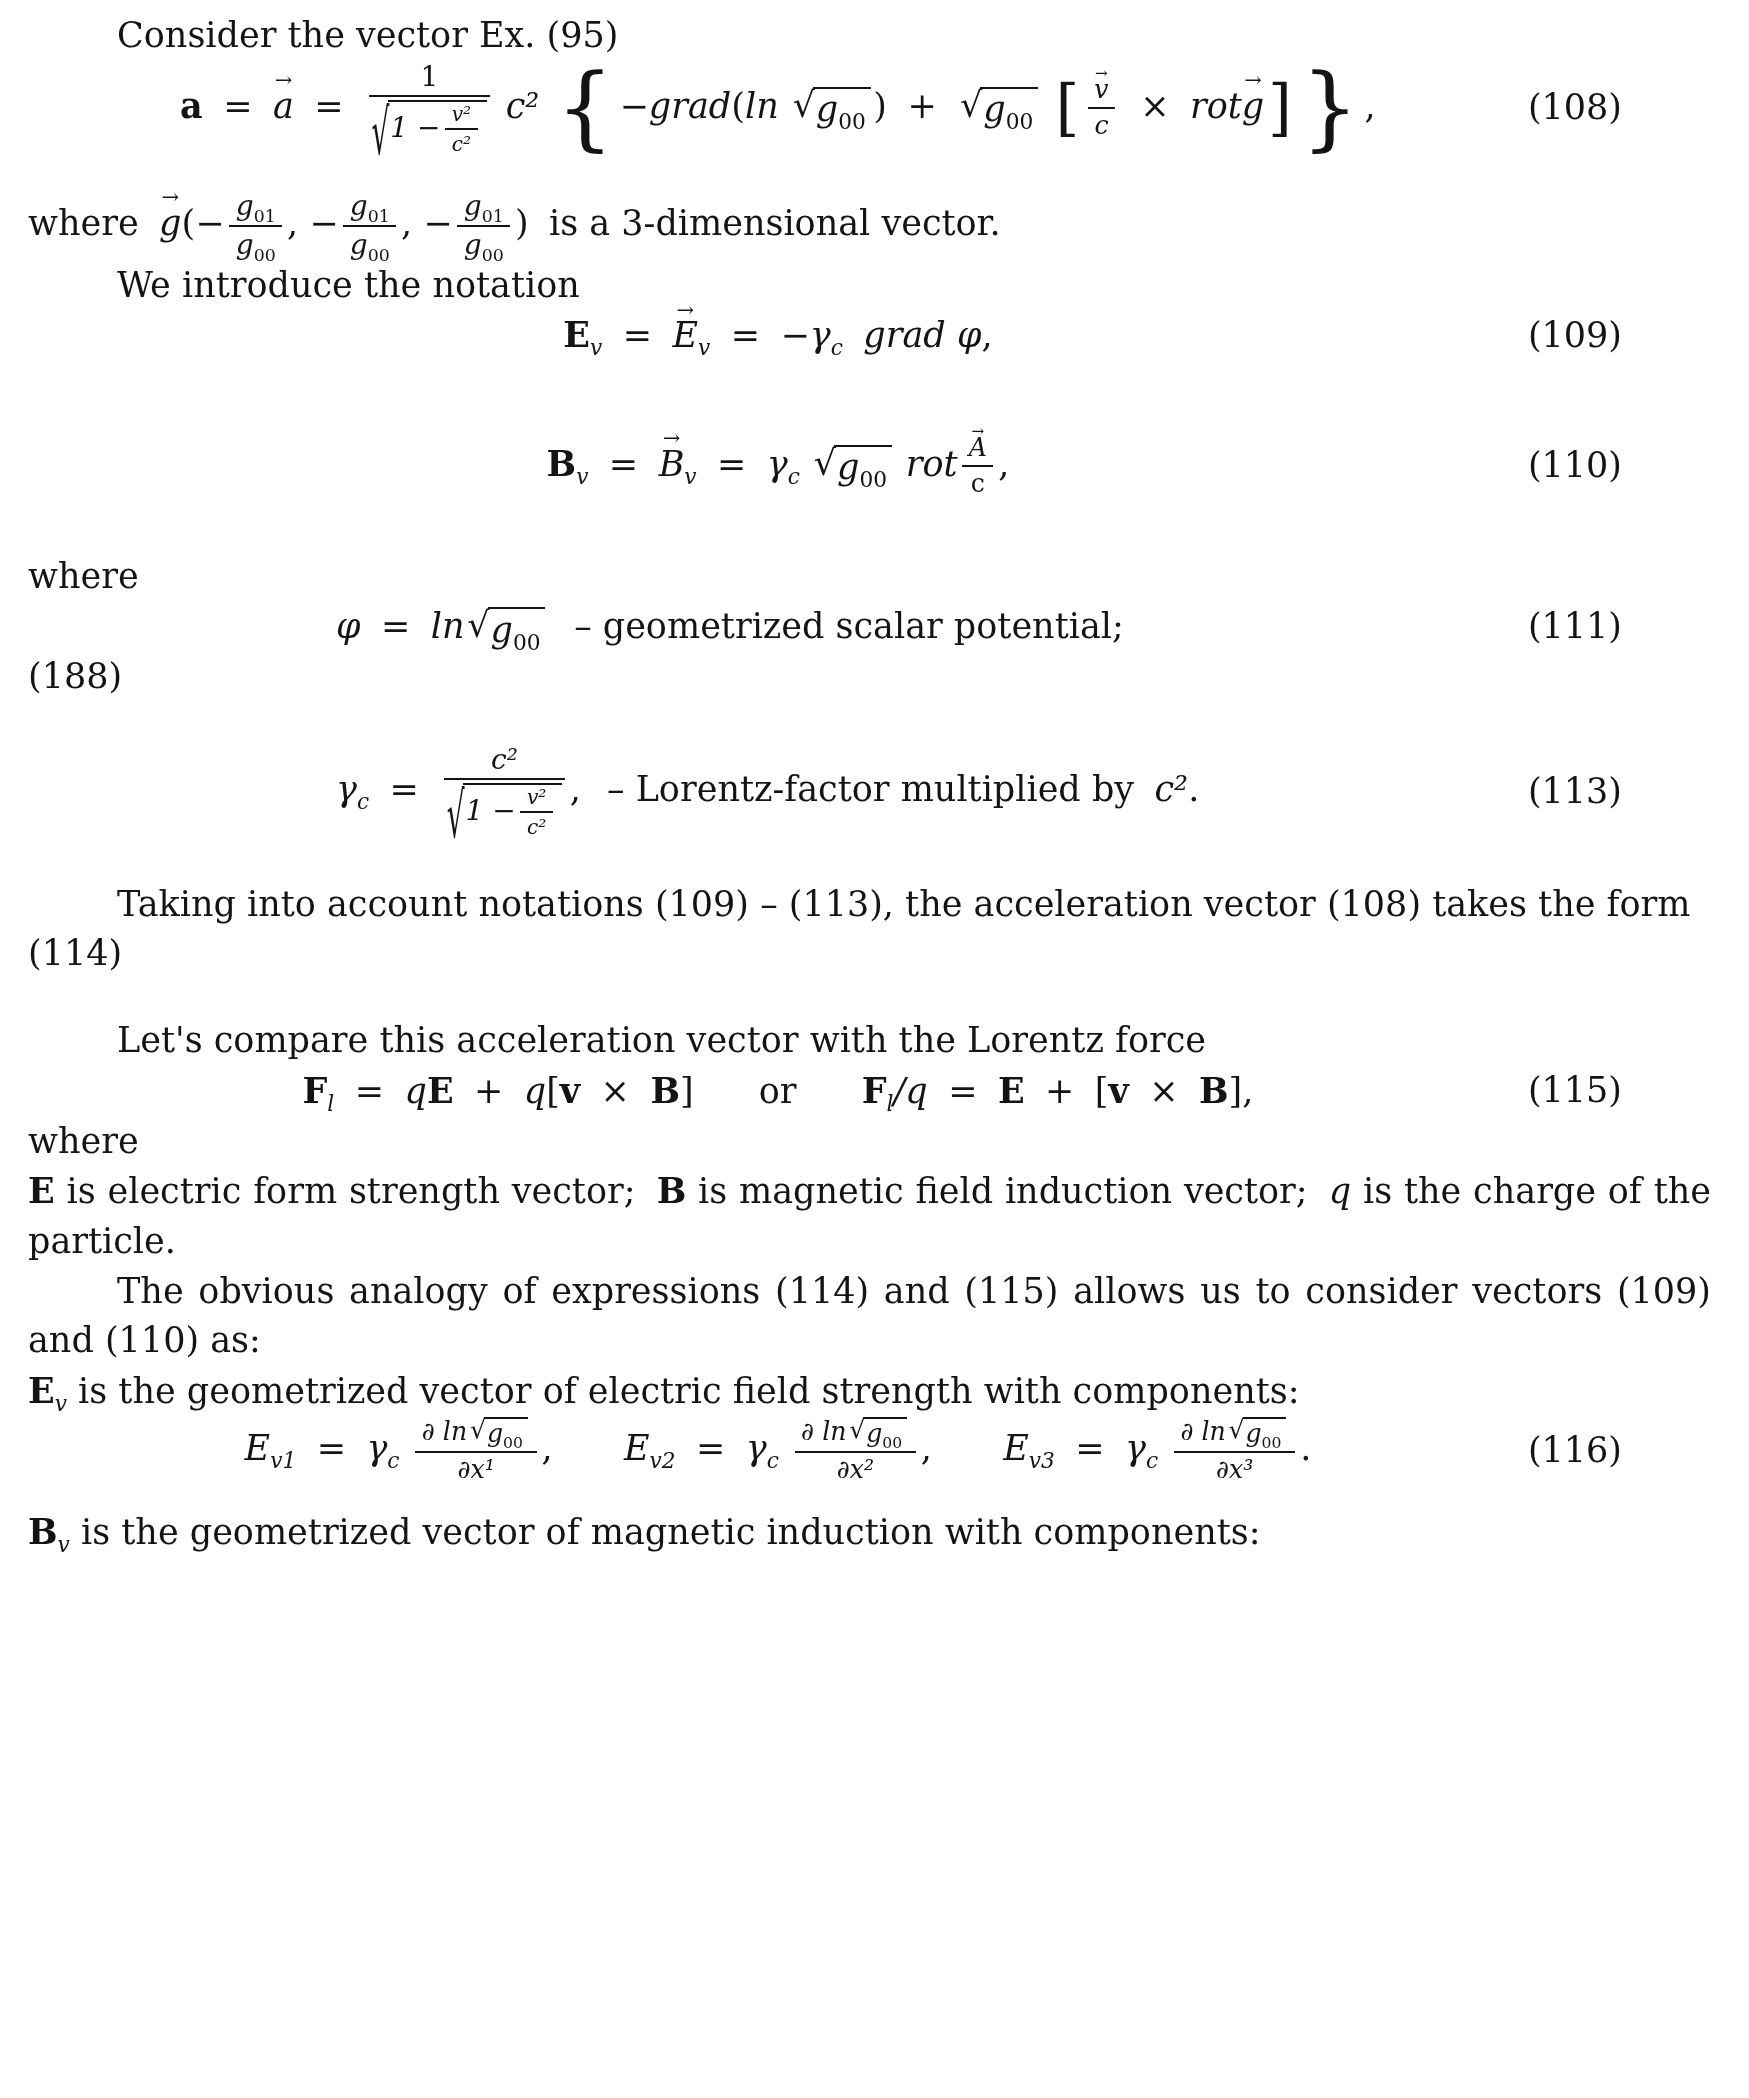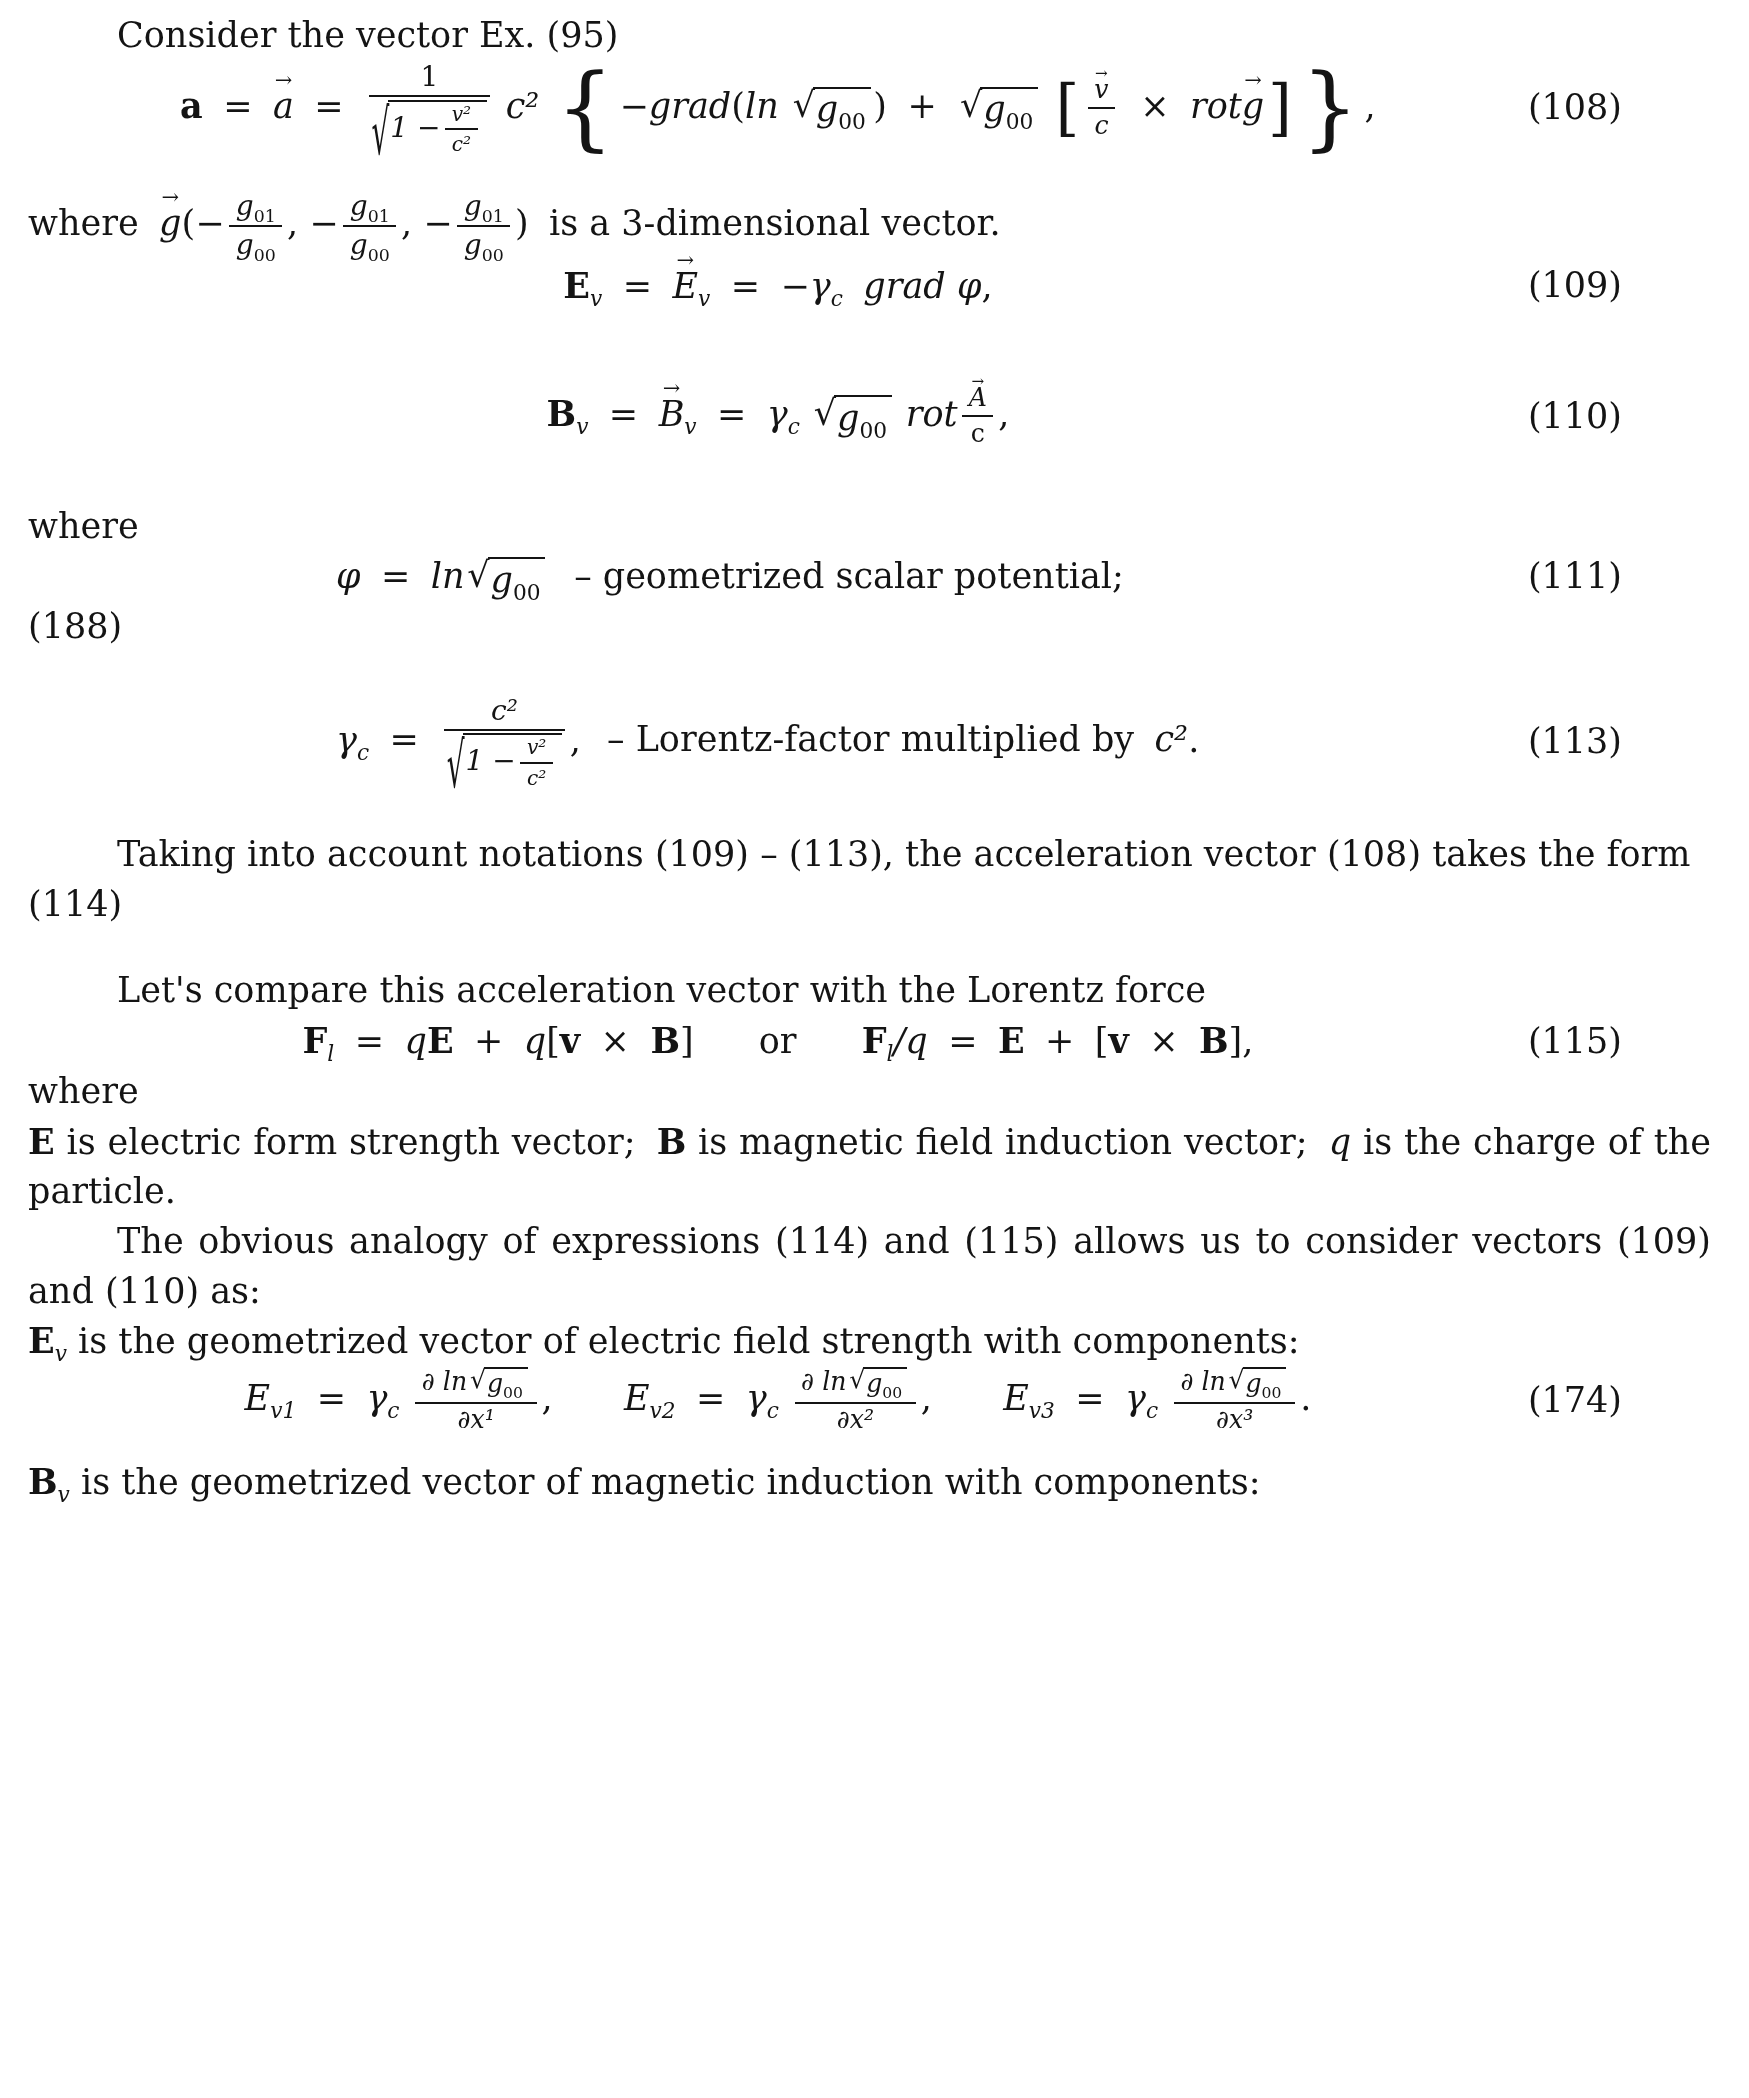--- a/index.html
+++ b/index.html
@@ -95,20 +95,21 @@
   </div>
 
   <p class="para nojust m-whereg">
     <span>where</span>
     <span class="it vec mls">g</span><span>(</span><span>−</span><span class="frac sm"><span class="num"><span class="it">g</span><sub>01</sub></span><span class="den"><span class="it">g</span><sub>00</sub></span></span><span>,</span>
     <span>−</span><span class="frac sm"><span class="num"><span class="it">g</span><sub>01</sub></span><span class="den"><span class="it">g</span><sub>00</sub></span></span><span>,</span>
     <span>−</span><span class="frac sm"><span class="num"><span class="it">g</span><sub>01</sub></span><span class="den"><span class="it">g</span><sub>00</sub></span></span><span>)</span>
     <span class="mls">is a 3-dimensional vector.</span>
   </p>
 
+  <p class="para nojust indent m-introduce"><span>We introduce the notation</span></p>
 
   <div class="eqrow r109">
     <div class="eqbody">
       <span class="bf">E</span><sub class="it">v</sub>
       <span class="op">=</span>
       <span class="it vec">E</span><sub class="it">v</sub>
       <span class="op">=</span>
       <span>−</span><span class="it">γ</span><sub class="it">c</sub>
       <span class="it mls">grad</span>
       <span class="it">φ</span><span>,</span>
@@ -235,21 +236,21 @@
       <span class="comp">
         <span class="it">E</span><sub class="it">v3</sub>
         <span class="op">=</span>
         <span class="it">γ</span><sub class="it">c</sub>
         <span class="frac fs-s"><span class="num"><span class="it">∂ ln</span><span class="sqrt">
                 <span class="rsign">√</span>
                 <span class="rbody"><span class="it">g</span><sub>00</sub></span>
               </span></span><span class="den it">∂x³</span></span><span>.</span>
       </span>
     </div>
-    <div class="eqnum">(174)</div>
+    <div class="eqnum">(116)</div>
   </div>
 
   <p class="para nojust">
     <span class="bf">B</span><sub class="it">v</sub>
     <span>is the geometrized vector of magnetic induction with components:</span>
   </p>
 
 </div>
 
 

